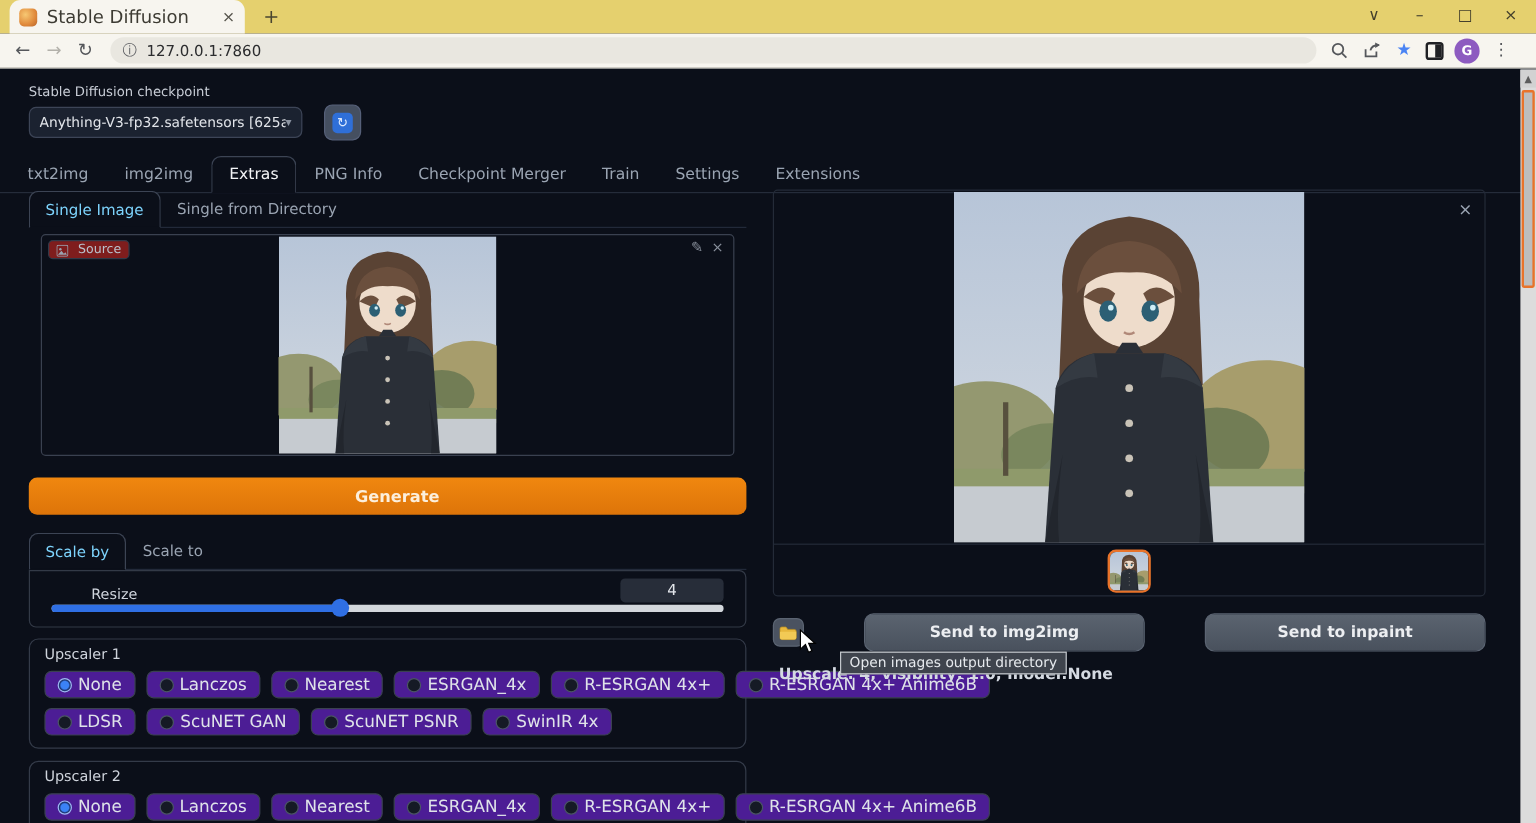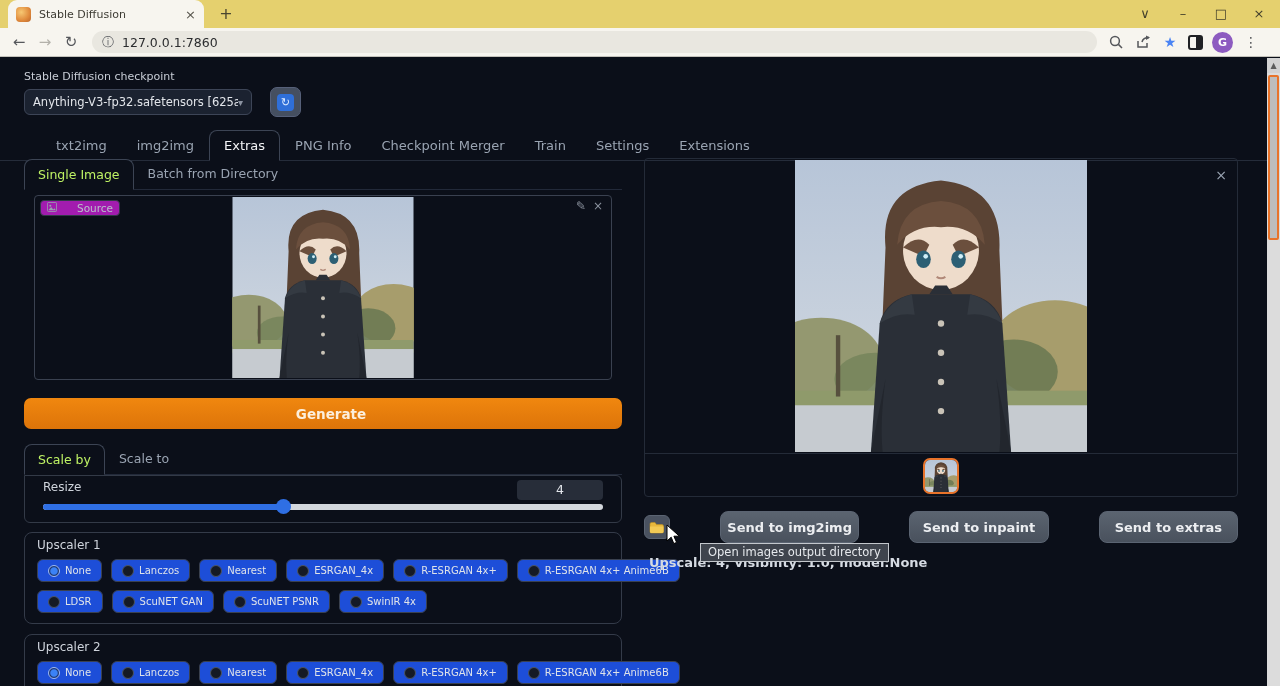--- a/index.html
+++ b/index.html
@@ -3,21 +3,21 @@
 <meta charset="utf-8">
 <style>
   * { margin:0; padding:0; box-sizing:border-box; }
   html,body { width:1280px; height:686px; overflow:hidden; background:#0b0f19;
               font-family:"DejaVu Sans","Liberation Sans",sans-serif; }
 
   
   .tabstrip { position:absolute; left:0; top:0; width:1280px; height:28px; background:#e5d06e; }
   .btab { position:absolute; left:8px; top:0; width:196px; height:28px; background:#f7f5ef;
           border-radius:9px 9px 0 0; display:flex; align-items:center; padding:0 8px; gap:8px; }
-  .btab .title { font-size:11px; color:#3d3b33; flex:1; white-space:nowrap; overflow:hidden; }
+  .btab .title { font-size:15px; color:#3d3b33; flex:1; white-space:nowrap; overflow:hidden; }
   .btab .tclose { font-size:13px; color:#56544c; cursor:default; }
   .favicon { width:15px; height:15px; border-radius:4px;
              background:radial-gradient(circle at 35% 35%, #f7c873, #e08a3c 60%, #b9652a); flex:0 0 auto; }
   .newtab { position:absolute; left:216px; top:4px; width:20px; height:20px; color:#4a4630;
             font-size:16px; line-height:20px; text-align:center; }
   .winctl { position:absolute; top:3px; height:22px; color:#44402c; font-size:13px; line-height:22px;
             width:26px; text-align:center; }
   .toolbar { position:absolute; left:0; top:28px; width:1280px; height:29px; background:#f7f5ef;
              border-bottom:1px solid #c4c2bb; display:flex; align-items:center; }
   .navic { width:26px; text-align:center; font-size:15px; color:#55575b; }
@@ -46,68 +46,68 @@
   .hdr-row { display:flex; gap:18px; align-items:center; }
   .ckpt { width:228px; height:26px; background:#1b2230; border:1px solid #3d4557; border-radius:6px;
           display:flex; align-items:center; padding:0 8px; }
   .ckpt .val { flex:1; font-size:11.5px; color:#e2e5ea; white-space:nowrap; overflow:hidden; }
   .ckpt .chev { font-size:10px; color:#8b93a1; }
   .refresh { width:31px; height:30px; background:#454f60; border:1px solid #566079; border-radius:7px;
              display:flex; align-items:center; justify-content:center; }
   .refresh .inner { width:17px; height:17px; border-radius:4px; background:#2f6fd8; color:#dbe9ff;
                     font-size:11px; display:flex; align-items:center; justify-content:center; }
 
-  .maintabs { display:flex; align-items:center; padding-left:41px; margin-top:13px; height:31px;
+  .maintabs { display:flex; align-items:center; padding-left:8px; margin-top:13px; height:31px;
               border-bottom:1px solid #252c3a; }
   .mtab { font-size:13px; color:#9aa4b2; padding:7px 14px; border:1px solid transparent; }
   .mtab.active { color:#f3f4f6; border:1px solid #3c4454; border-radius:8px 8px 0 0; border-bottom-color:#0b0f19;
                  background:#0b0f19; margin-bottom:-1px; }
 
   .cols { position:absolute; left:0; top:100px; width:1280px; height:528px; }
   .leftcol { position:absolute; left:24px; top:0; width:598px; }
   .rightcol { position:absolute; left:644px; top:0; width:594px; }
 
   
   .subtabs { display:flex; align-items:flex-end; height:32px; border-bottom:1px solid #222939; }
   .stab { font-size:12.5px; color:#9aa4b2; padding:7px 13px; border:1px solid transparent; white-space:nowrap; }
-  .stab.active { color:#bef264; border:1px solid #3c4454; border-radius:8px 8px 0 0; border-bottom-color:#0b0f19;
+  .stab.active { color:#7dd3fc; border:1px solid #3c4454; border-radius:8px 8px 0 0; border-bottom-color:#0b0f19;
                  background:#0b0f19; margin-bottom:-1px; }
 
   .dropzone { margin:5px 10px 0 10px; height:185px; border:1px solid #3a4150; border-radius:4px;
               position:relative; display:flex; align-items:center; justify-content:center; }
-  .srclabel { position:absolute; left:5px; top:4px; display:flex; align-items:flex-start; gap:20px;
-              font-size:10.5px; color:#b9c0cb; background:#a21caf; border:1px solid #313948;
+  .srclabel { position:absolute; left:5px; top:4px; display:flex; align-items:flex-end; gap:8px;
+              font-size:10.5px; color:#b9c0cb; background:#7f1d1d; border:1px solid #313948;
               border-radius:4px; padding:1px 6px; }
   .dz-icons { position:absolute; right:8px; top:3px; display:flex; gap:7px; font-size:12px; color:#8a919d; }
   .srcimg { width:182px; height:181px; }
 
   .genbtn { margin-top:18px; width:598px; height:31px; border:none; border-radius:7px;
             background:linear-gradient(#f0870f,#dd7409); color:#fcefdc; font-weight:bold;
             font-size:13.5px; font-family:inherit;padding-left:16px; }
 
   .scaletabs { margin-top:14px; }
   .sliderpanel { border:1px solid #333a47; border-radius:0 6px 6px 6px; height:48px; position:relative;
                  padding:4px 18px 0 18px; }
-  .sl-row { display:flex; justify-content:space-between; align-items:flex-start; height:22px; }
+  .sl-row { display:flex; justify-content:space-between; align-items:flex-end; height:22px;margin-left:33px; }
   .sl-label { font-size:12px; color:#cfd4dc; }
   .sl-num { width:86px; height:20px; background:#272d39; border-radius:4px; font-size:12.5px;
             color:#e3e6eb; text-align:center; line-height:20px; }
   .track { position:relative; margin-top:2px; height:6px; border-radius:3px; background:#d3d7dc; }
   .fill { position:absolute; left:0; top:0; height:6px; width:43%; background:#2f6fe4; border-radius:3px; }
   .knob { position:absolute; left:calc(43% - 8px); top:-5px; width:15px; height:15px; border-radius:50%;
           background:#2f6fe4; }
 
   .fieldset { margin-top:9px; border:1px solid #343b49; border-radius:8px; padding:5px 12px 10px 12px; }
   .fs2 { margin-top:10px; }
   .fs-label { font-size:12px; color:#cfd4dc; margin-bottom:7px; }
   .optrow { display:flex; gap:9px; margin-bottom:8px; }
   .optrow:last-child { margin-bottom:0; }
   .pill { display:flex; align-items:center; gap:5px; height:23px; padding:0 10px;
-          background:#1d4ed8; border:1px solid #3a4150; border-radius:6px;
-          font-size:10px; color:#dfe3e9; white-space:nowrap; }
+          background:#4c1d95; border:1px solid #3a4150; border-radius:6px;
+          font-size:14px; color:#dfe3e9; white-space:nowrap; }
   .radio { width:12px; height:12px; border-radius:50%; border:1.5px solid #4b5565; background:#151a25; }
   .radio.sel { border-color:#9db9f2; background:radial-gradient(circle, #3b82f6 0 45%, #1e3a7a 60%, #16203a 100%); }
 
   
   .gallery { position:relative; width:594px; height:339px; border:1px solid #242b38; border-radius:4px; }
   .bigimg { position:absolute; left:150px; top:1px; width:292px; height:292px; }
   .gclose { position:absolute; right:10px; top:8px; font-size:14px; color:#9aa4b2; }
   .thumbstrip { position:absolute; left:0; top:294px; width:100%; height:44px; border-top:1px solid #242b38;
                 display:flex; align-items:center; justify-content:center; }
   .thumb { width:36px; height:36px; border:2px solid #e8732a; border-radius:7px; overflow:hidden; }
@@ -239,21 +239,21 @@
       <div class="mtab">Train</div>
       <div class="mtab">Settings</div>
       <div class="mtab">Extensions</div>
     </div>
 
   <div class="cols">
 
     <div class="leftcol">
       <div class="subtabs" id="source-tabs">
           <div class="stab active">Single Image</div>
-          <div class="stab">Batch from Directory</div>
+          <div class="stab">Single from Directory</div>
         </div>
 
       <div class="dropzone">
         <div class="srclabel">
           <svg width="10" height="10" viewBox="0 0 12 12">
               <rect x="0.5" y="0.5" width="11" height="11" rx="1.5" fill="none" stroke="#9aa3b0"></rect>
               <circle cx="4" cy="4.5" r="1.2" fill="#9aa3b0"></circle>
               <path d="M1.5 10 L5 6 L7.5 9 L9 7.5 L10.5 10 Z" fill="#9aa3b0"></path>
             </svg>
           <span>Source</span>
@@ -383,21 +383,20 @@
       </div>
 
       <div class="btnrow">
         <div class="folderbtn">
           <svg width="16" height="13" viewBox="0 0 16 13">
               <use href="#foldericon"></use>
             </svg>
         </div>
         <button class="sendbtn">Send to img2img</button>
         <button class="sendbtn">Send to inpaint</button>
-        <button class="sendbtn">Send to extras</button>
       </div>
 
       <div class="status">Upscale: 4, visibility: 1.0, model:None</div>
 
       <div class="tooltip">Open images output directory</div>
       <svg class="cursor" width="15" height="21" viewBox="0 0 15 21">
         <path d="M1 1 L1 17 L5.2 13.2 L7.8 19.6 L10.6 18.4 L7.9 12.2 L13.4 12.2 Z" fill="#ffffff" stroke="#000000" stroke-width="1"></path>
       </svg>
     </div>
   </div>

